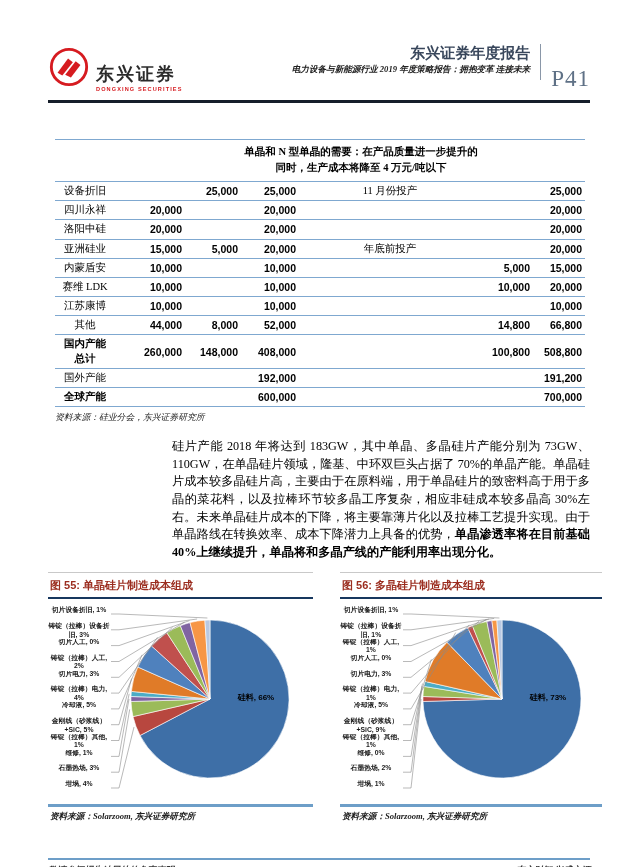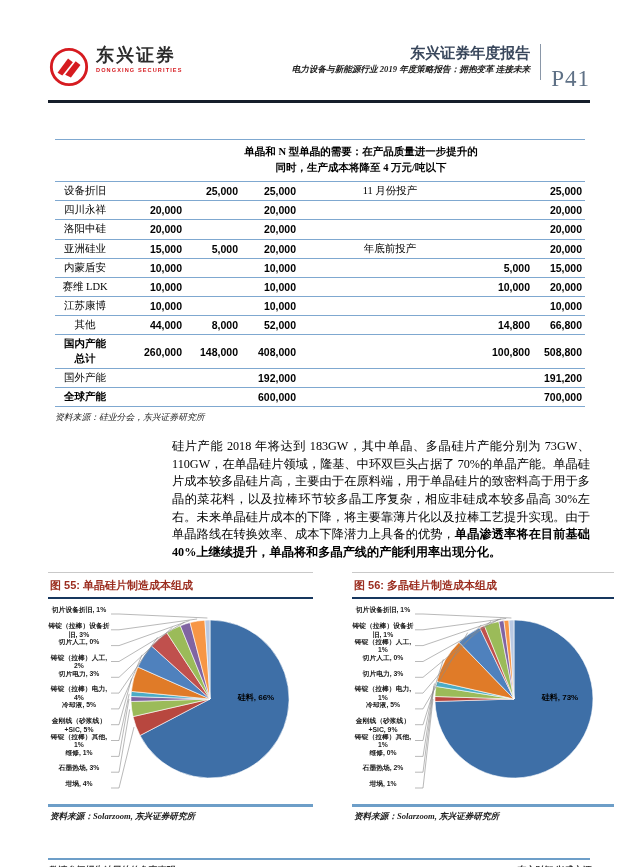--- a/index.html
+++ b/index.html
@@ -2,21 +2,21 @@
 <html style="--brand_red: #D61B20; --rule_dark: #161E2A; --table_line: #7FA8D0; --accent_navy: #17375E; --title_red: #9B2D1F; --chart_rule_blue: #6D9EC8;"><head>
 <meta charset="utf-8">
 <style>
   html,body{margin:0;padding:0;background:#e8e8e8;}
   #page{position:relative;width:640px;height:867px;background:#ffffff;margin:0 auto;
         font-family:"Liberation Serif",serif;color:#000;overflow:hidden;}
   .content{position:absolute;left:48px;top:0;width:542px;}
 
   
   .hdr{display:flex;justify-content:space-between;align-items:flex-end;padding-top:44px;}
-  .logo{display:flex;align-items:flex-start;gap:6px;}
+  .logo{display:flex;align-items:flex-end;gap:6px;}
   .logo-txt .cn{font-family:"Liberation Sans",sans-serif;font-weight:bold;font-size:18px;
                 color:#2b2b2b;letter-spacing:2px;line-height:1;}
   .logo-txt .en{font-family:"Liberation Sans",sans-serif;font-weight:bold;font-size:5.6px;
                 color:var(--brand_red);letter-spacing:1.1px;margin-top:3px;}
   .hdr-right{display:flex;gap:10px;}
   .hdr-titles{text-align:right;}
   .hdr-titles .t1{font-family:"Liberation Sans",sans-serif;font-weight:bold;font-size:15px;
                   color:#39475c;line-height:1.15;}
   .hdr-titles .t2{font-size:8.6px;font-style:italic;color:#222;margin-top:3px;font-weight:bold;}
   .vline{width:1px;height:36px;background:#8a97a8;}
@@ -37,21 +37,21 @@
   .src{font-size:8.8px;font-style:italic;color:#222;margin:5px 0 0 7px;}
 
   
   .para{margin:14px 0 0 124px;width:418px;font-size:12.2px;line-height:17.6px;
         text-align:justify;}
   .para .b{font-weight:bold;}
 
   
   .charts{display:flex;gap:27px;margin-top:11px;}
   .chart-box{border-top:1px solid #c9c9c9;}
-  .chart-box.c0{width:265px;} .chart-box.c1{width:262px;margin-left:12px;}
+  .chart-box.c0{width:265px;} .chart-box.c1{width:262px;}
   .chart-title{font-family:"Liberation Sans",sans-serif;font-weight:bold;font-size:11px;
                color:var(--title_red);padding:5px 0 4px 2px;
                border-bottom:2px solid var(--accent_navy);}
   .pie-area{position:relative;width:265px;height:200px;margin-top:3px;}
   .pie-area svg{position:absolute;left:0;top:0;}
   .pie-label{position:absolute;font-family:"Liberation Sans",sans-serif;font-weight:bold;
              color:#1a1a1a;}
   .pie-label.side{width:62px;font-size:6.8px;line-height:1.25;text-align:center;background:#fff;}
   .pie-label.inside{width:64px;font-size:8px;text-align:center;color:#000;}
   .chart-src{border-top:3px solid var(--chart_rule_blue);margin-top:2px;

